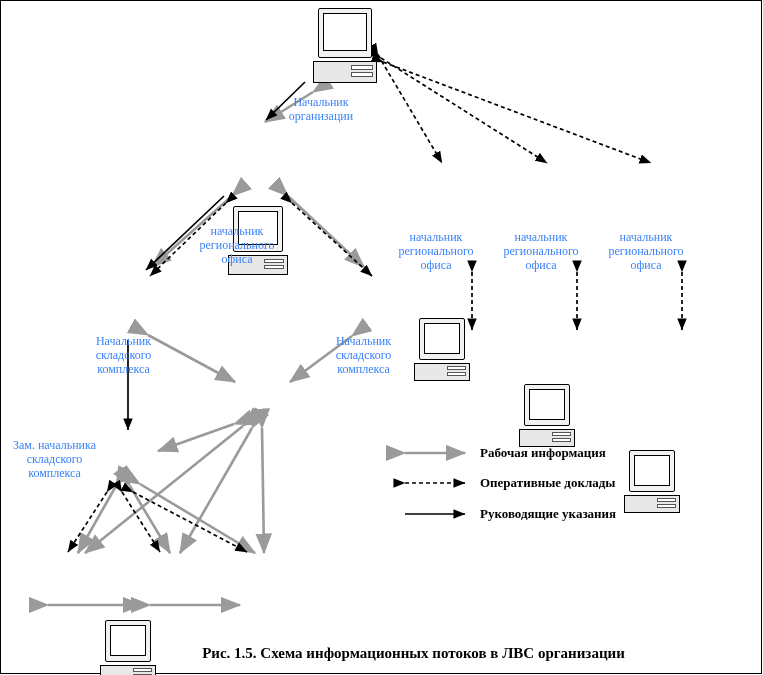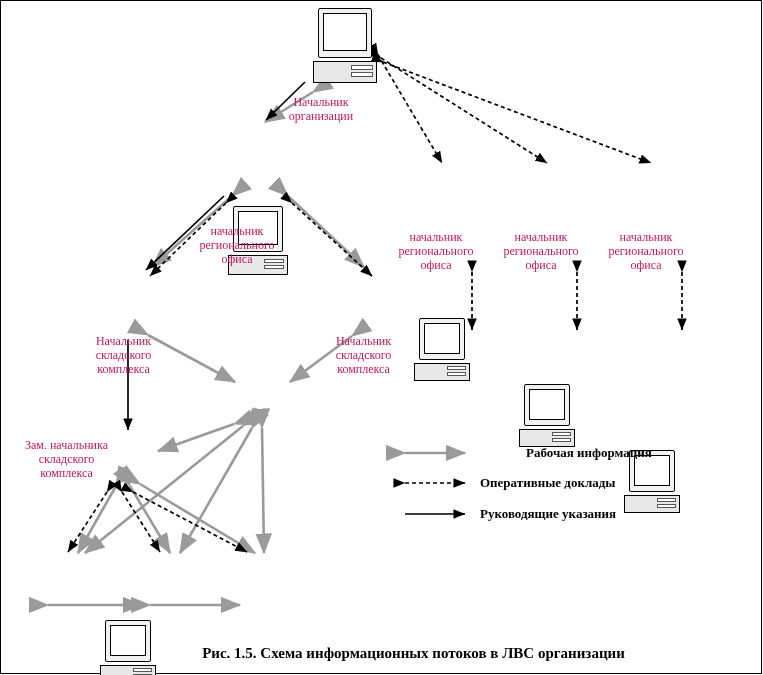--- a/index.html
+++ b/index.html
@@ -35,21 +35,21 @@
     height: 675px;
   }
   .node {
     position: absolute;
   }
   .label {
     position: absolute;
     text-align: center;
     font-size: 12px;
     line-height: 14px;
-    color: #be185d;
+    color: #3b82f6;
     white-space: pre-line;
   }
   .label.bold {
     font-weight: bold;
   }
   .legend-label {
     position: absolute;
     font-size: 13px;
     font-weight: bold;
     color: #000000;
@@ -242,23 +242,23 @@
 офиса</div>
   <div class="label" style="left:586px;top:230px;width:120px;">начальник
 регионального
 офиса</div>
   <div class="label" style="left:66px;top:334px;width:115px;">Начальник
 складского
 комплекса</div>
   <div class="label" style="left:306px;top:334px;width:115px;">Начальник
 складского
 комплекса</div>
-  <div class="label" style="left:2px;top:438px;width:105px;margin-left:12px;">Зам. начальника
+  <div class="label" style="left:2px;top:438px;width:105px;">Зам. начальника
 складского
 комплекса</div>
 
-  <div class="legend-label" style="left:480px;top:445px;margin-left:46px;">Рабочая информация</div>
+  <div class="legend-label" style="left:480px;top:445px;">Рабочая информация</div>
   <div class="legend-label" style="left:480px;top:506px;">Руководящие указания</div>
   <div class="legend-label" style="left:480px;top:475px;">Оперативные доклады</div>
 
   <div class="caption" style="top:645px;margin-left:32px;">Рис. 1.5. Схема информационных потоков в ЛВС организации</div>
 
 </div>
 
 </body></html>

